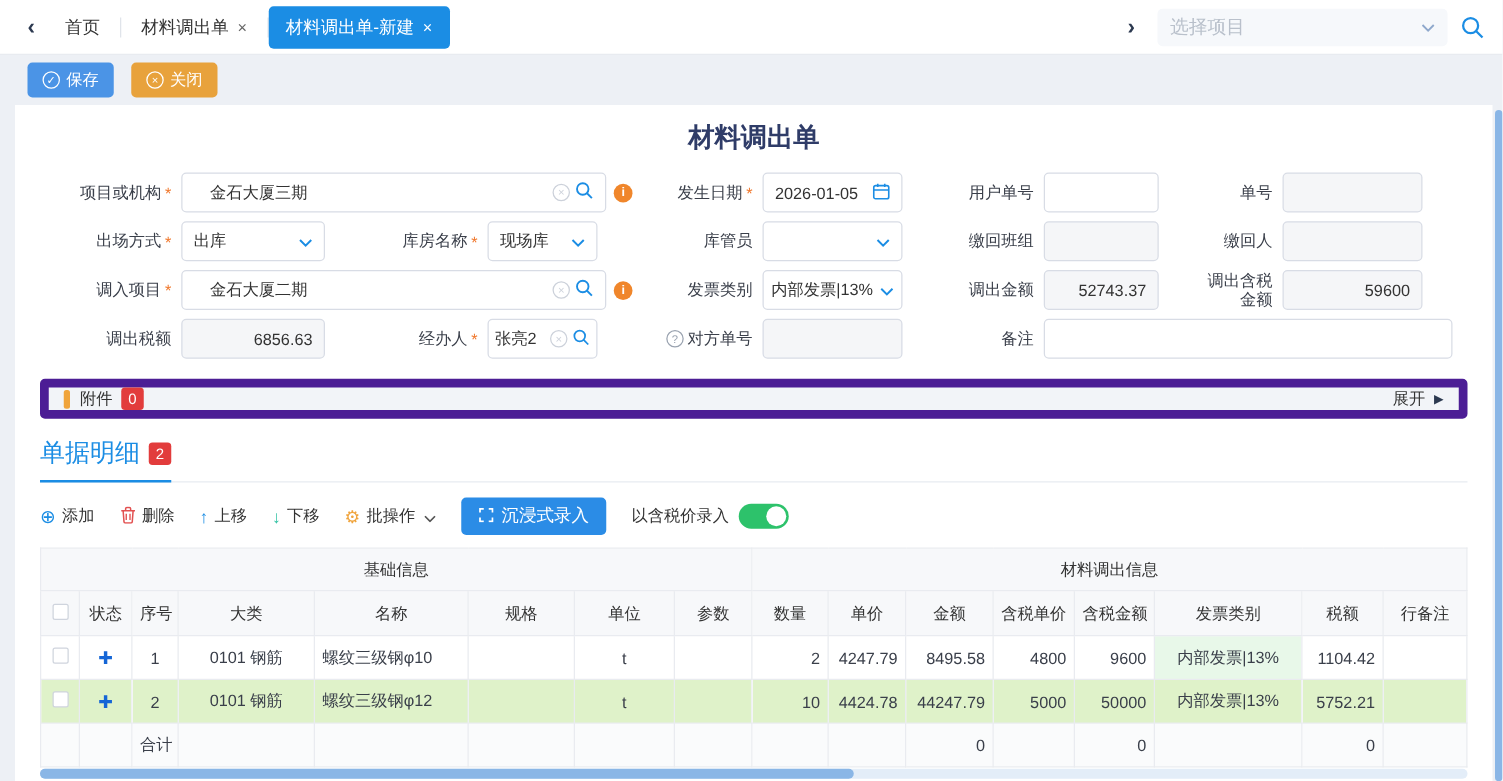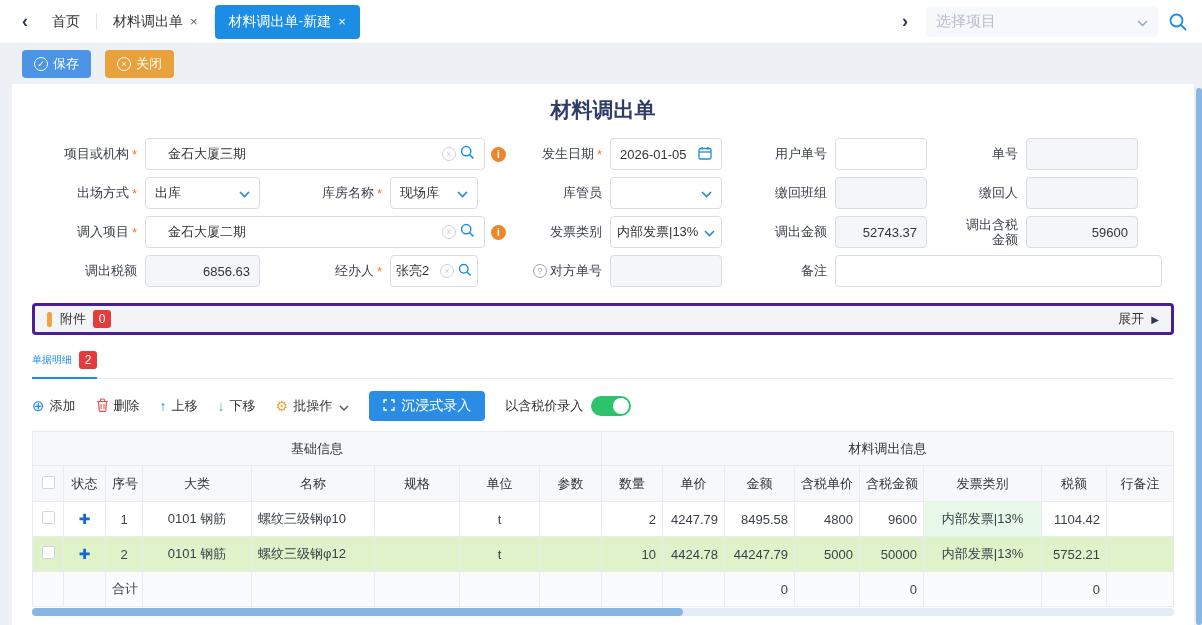--- a/index.html
+++ b/index.html
@@ -41,31 +41,31 @@
   .inp.num .val { text-align:right; }
   .inp.dis { background:#f5f6f8; }
   .clear-ic { width:14px; height:14px; min-width:14px; border:1px solid #ccd1da; border-radius:50%; color:#ccd1da; font-size:9px; display:flex; align-items:center; justify-content:center; cursor:pointer; }
   .info-ic { width:15px; height:15px; min-width:15px; background:#f0862b; color:#fff; border-radius:50%; font-size:10px; font-weight:bold; display:flex; align-items:center; justify-content:center; margin-left:6px; font-style:normal; }
   .q-ic { width:14px; height:14px; min-width:14px; border:1px solid #9aa3b0; color:#9aa3b0; border-radius:50%; font-size:9px; display:flex; align-items:center; justify-content:center; }
   .w-l1{width:113px;} .w-fwide{width:340px;padding-left:22px;} .w-icn{width:24px; display:flex; align-items:center;}
   .w-l2{width:101px;} .w-f110{width:112px;} .w-l3{width:113px;} .w-f116{width:92px;} .w-l4{width:99px;}
   .w-fa{width:115px;} .w-lb{width:130px;} .w-fb{width:88px;} .w-lc{width:132px;} .w-remark{width:327px;}
 
   
-  .attach { margin-top:16px; height:32px; background:#f2f4f8; border:3px solid #4c1d95; border-radius:4px; display:flex; align-items:center; padding:0 12px; }
+  .attach { margin-top:16px; height:32px; background:#f2f4f8; border:7px solid #4c1d95; border-radius:4px; display:flex; align-items:center; padding:0 12px; }
   .attach-pill { width:5px; height:15px; background:#f0a43c; border-radius:2px; margin-right:8px; }
   .attach-label { font-size:13px; color:#333; }
   .badge { background:#e23c3c; color:#fff; font-size:12px; height:18px; min-width:18px; padding:0 5px; border-radius:3px; display:inline-flex; align-items:center; justify-content:center; margin-left:7px; }
   .attach-right { margin-left:auto; display:flex; align-items:center; gap:7px; font-size:13px; color:#333; cursor:pointer; }
   .tri { font-size:10px; color:#2c3950; }
 
   
   .dtab-row { margin-top:14px; border-bottom:1px solid #e8ebf1; }
   .dtab { display:inline-flex; align-items:center; padding-bottom:8px; border-bottom:2px solid #1b8de4; margin-bottom:-1px; cursor:pointer; }
-  .dtab .t { color:#1b8de4; font-size:10px; }
+  .dtab .t { color:#1b8de4; font-size:20px; }
 
   
   .ttools { display:flex; align-items:center; gap:20px; margin:12px 0 10px; font-size:13px; color:#333; }
   .tool { display:flex; align-items:center; gap:5px; cursor:pointer; }
   .ic-add { color:#1b8de4; font-size:15px; }
   .ic-up { color:#1b8de4; font-size:14px; font-weight:bold; }
   .ic-down { color:#35c3a5; font-size:14px; font-weight:bold; }
   .ic-gear { color:#f0a43c; font-size:14px; }
   .chev-sm { margin-left:2px; }
   .btn-immersive { background:#2b8ce6; color:#fff; height:30px; padding:0 14px; border:none; border-radius:4px; font-size:14px; display:flex; align-items:center; gap:6px; cursor:pointer; font-family:inherit; }

